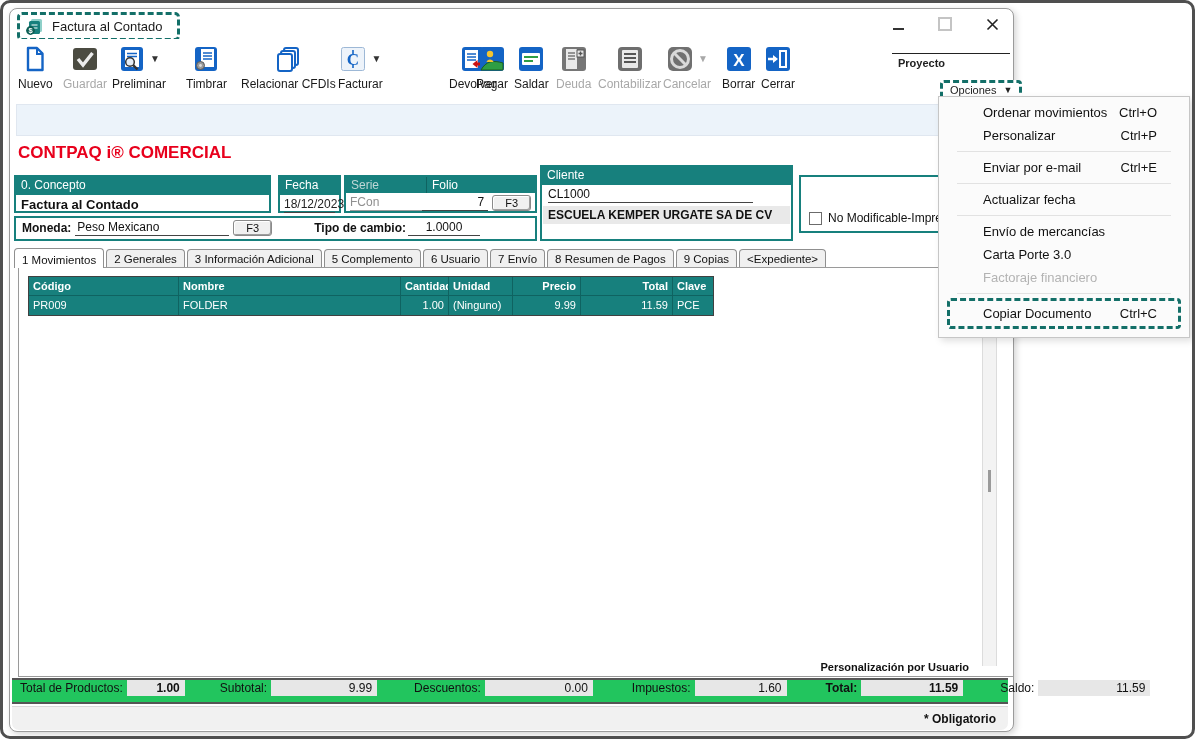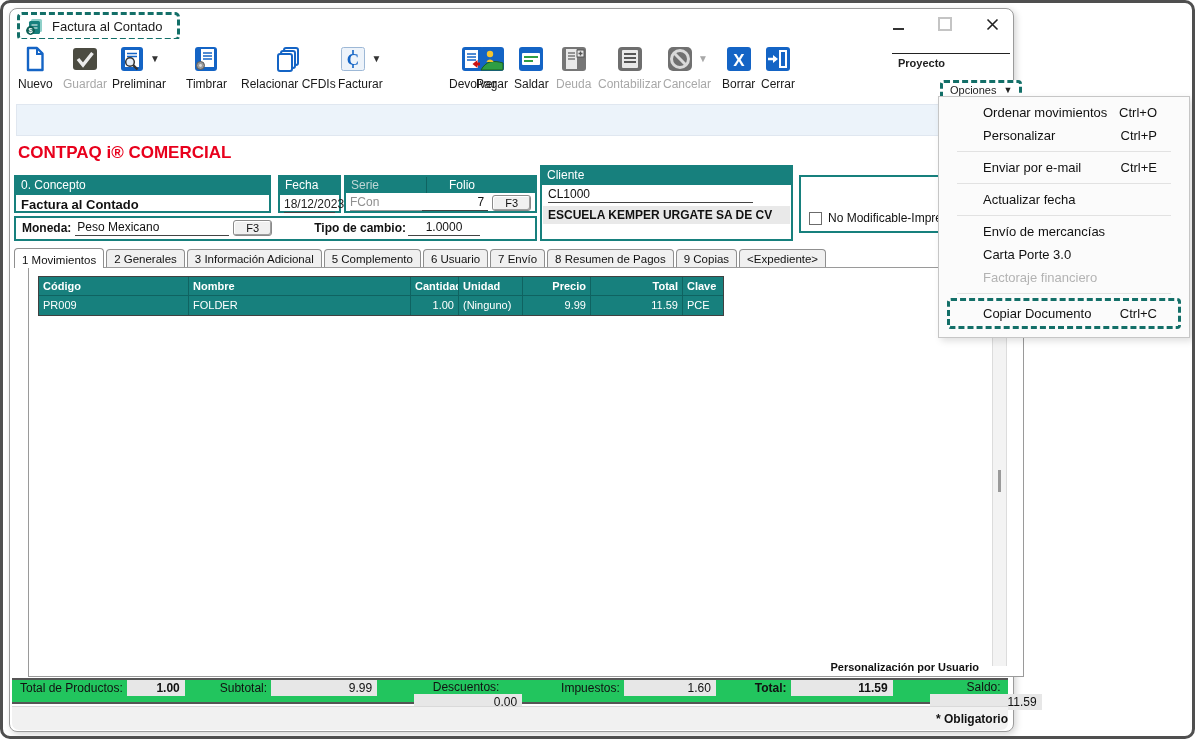--- a/index.html
+++ b/index.html
@@ -37,21 +37,21 @@
   .box{position:absolute;border:2px solid #17807d;background:#fff;box-sizing:border-box;}
   .bx-concepto{left:4px;top:166px;width:257px;height:38px;}
   .bx-fecha{left:268px;top:166px;width:63px;height:38px;}
   .bx-serie{left:334px;top:166px;width:193px;height:38px;}
   .bx-cliente{left:530px;top:156px;width:253px;height:76px;}
   .bx-nomod{left:789px;top:166px;width:197px;height:58px;}
   .bx-moneda{left:4px;top:207px;width:523px;height:25px;}
   .box-hdr{background:#17807d;color:#fff;font-size:12px;padding:1px 5px;height:16px;line-height:14px;}
   .split-hdr{display:flex;padding:0;}
   .split-hdr .s1{width:80px;color:#bfd7d6;padding:1px 5px;box-sizing:border-box;}
-  .split-hdr .s2{flex:1;padding:1px 22px;border-left:1px solid #0f6361;}
+  .split-hdr .s2{flex:1;padding:1px 5px;border-left:1px solid #0f6361;}
   .concepto-val{font-size:13px;font-weight:bold;color:#111;padding:2px 5px;}
   .fecha-val{font-size:12px;color:#222;margin:2px 4px 0;border-bottom:1px solid #444;padding-bottom:1px;}
   .sf-body{display:flex;align-items:center;padding:2px 4px 0;font-size:12px;}
   .serie-val{width:72px;color:#8f8f8f;border-bottom:1px solid #9a9a9a;padding-bottom:1px;}
   .folio-val{flex:1;text-align:right;border-bottom:1px solid #444;padding:0 4px 1px 0;color:#111;}
   .f3-btn{margin-left:4px;font-size:11px;color:#111;background:#f0f0f0;border:1px solid #8a8a8a;border-radius:3px;padding:0 12px;line-height:14px;box-shadow:inset -1px -1px 0 #9e9e9e,inset 1px 1px 0 #fff;}
   .cl-code{display:block;margin:2px 6px 3px;border-bottom:1px solid #444;font-size:12px;color:#111;width:205px;padding-bottom:1px;}
   .cl-name{background:#e9e9e9;font-weight:bold;font-size:12px;color:#111;padding:2px 5px;margin:0 1px;white-space:nowrap;}
   .bx-nomod{position:absolute;}
   .chk-row{position:absolute;left:8px;bottom:6px;display:flex;gap:6px;align-items:center;font-size:12px;color:#111;}
@@ -59,41 +59,41 @@
   .mon-body{display:flex;align-items:center;font-size:12px;color:#111;padding:2px 6px;}
   .mon-lbl{font-weight:bold;margin-right:4px;}
   .mon-val{border-bottom:1px solid #444;width:150px;padding:0 2px 1px;}
   .tc-lbl{font-weight:bold;margin-left:42px;margin-right:2px;}
   .tc-val{border-bottom:1px solid #444;width:72px;text-align:center;padding-bottom:1px;}
   
   .tabs{position:absolute;left:4px;top:238px;display:flex;align-items:flex-end;font-size:11.5px;z-index:3;}
   .tab{padding:3px 7px 2px;border:1px solid #8f8f8f;border-bottom:none;border-radius:4px 4px 0 0;background:#f0f0f0;margin-right:2px;color:#111;white-space:nowrap;}
   .tab.active{background:#fff;padding-top:5px;position:relative;top:1px;}
   
-  .panel{position:absolute;left:18px;top:258px;width:996px;height:410px;border:1px solid #9a9a9a;background:#fff;box-sizing:border-box;}
+  .panel{position:absolute;left:8px;top:258px;width:996px;height:410px;border:1px solid #9a9a9a;background:#fff;box-sizing:border-box;}
   .grid{position:absolute;left:9px;top:8px;border:1px solid #404040;}
   .grow{display:flex;}
   .gcell{background:#17807d;color:#fff;font-size:11px;padding:2px 4px;border-right:1px solid #0f6361;border-bottom:1px solid #0f6361;box-sizing:border-box;overflow:hidden;white-space:nowrap;height:19px;line-height:14px;}
   .grow .gcell:last-child{border-right:none;}
   .grow:last-child .gcell{border-bottom:none;}
   .ghead .gcell{font-weight:bold;}
   .c0{width:150px;} .c1{width:222px;} .c2{width:48px;text-align:right;} .c3{width:64px;} .c4{width:68px;text-align:right;} .c5{width:92px;text-align:right;} .c6{width:40px;}
   .scrollstrip{position:absolute;right:16px;top:6px;bottom:10px;width:13px;background:#f3f3f3;border-left:1px solid #dcdcdc;border-right:1px solid #dcdcdc;}
   .scrollthumb{position:absolute;left:5px;top:196px;width:3px;height:22px;background:#9a9a9a;}
   .perso{position:absolute;right:44px;bottom:3px;font-size:11px;font-weight:bold;color:#111;}
   
   .totals{position:absolute;left:2px;top:669px;width:996px;height:26px;border-top:2px solid #555;border-bottom:2px solid #555;display:flex;align-items:flex-start;font-size:12px;color:#111;background:#22c55e;padding-left:8px;box-sizing:border-box;gap:31px;}
   .ti{display:flex;align-items:center;}
   .tl{margin-right:4px;white-space:nowrap;}
   .tv{background:#e7e7e7;text-align:right;padding:1px 5px;box-sizing:border-box;}
   .b{font-weight:bold;}
   .v0{width:58px;} .v1{width:106px;} .v2{width:108px;padding-left:30px;} .v3{width:92px;} .v4{width:102px;} .v5{width:112px;}
-  .m1{margin-left:4px;} .m2{margin-left:6px;flex-direction:column;} .m3{margin-left:8px;}
-  
-  .footer{position:absolute;left:2px;top:697px;width:996px;height:24px;background:#f1f1f1;border-top:1px solid #d9d9d9;border-radius:0 0 7px 7px;font-size:12px;font-weight:bold;color:#111;text-align:right;line-height:24px;box-sizing:border-box;}
+  .m1{margin-left:4px;} .m2{margin-left:6px;} .m3{margin-left:8px;}
+  
+  .footer{position:absolute;left:2px;top:697px;width:996px;height:24px;background:#f1f1f1;border-top:1px solid #d9d9d9;border-radius:0 0 7px 7px;font-size:12px;font-weight:bold;color:#111;text-align:right;line-height:24px;padding-right:12px;box-sizing:border-box;}
   
   .menu{position:absolute;left:935px;top:93px;width:252px;background:#fbfbfb;border:1px solid #c6c6c6;box-shadow:3px 3px 7px rgba(0,0,0,.13);padding:4px 8px;z-index:50;box-sizing:border-box;}
   .menu-item{display:flex;justify-content:space-between;align-items:center;height:23px;padding:0 24px 0 36px;font-size:13px;color:#111;}
   .menu-item.disabled{color:#b3b3b3;}
   .menu-item.highlighted{border:3px dashed #136f68;border-radius:4px;margin:4px 0;padding:0 21px 0 33px;height:25px;background:#fbfbfb;}
   .msep{height:1px;background:#e2e2e2;margin:4px 10px;}
   .mi-short{white-space:nowrap;}
   svg{display:block;}
 </style>
 </head>

